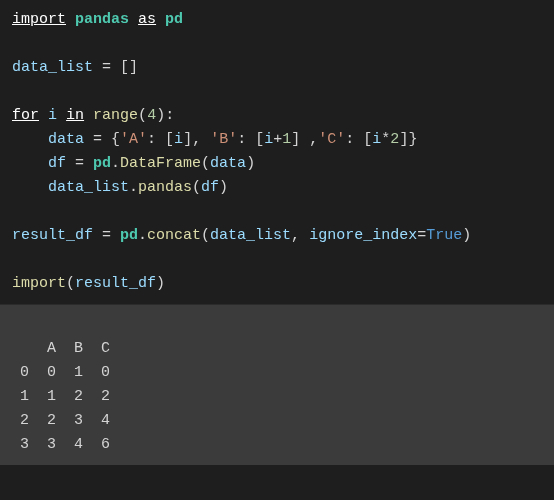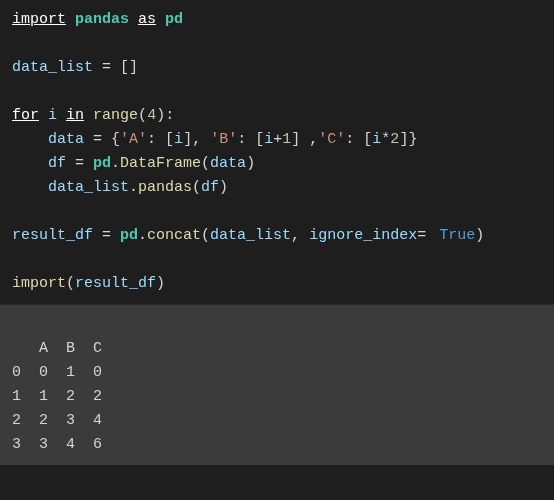--- a/index.html
+++ b/index.html
@@ -15,32 +15,32 @@
   }
   .editor {
     padding: 8px 12px;
     background: #1e1e1e;
     color: #d4d4d4;
     white-space: pre;
   }
   .output {
     background: #3b3b3b;
     color: #d4d4d4;
-    padding: 8px 12px;
+    padding: 8px 20px;
     white-space: pre;
     border-top: 1px solid #2b2b2b;
     font-family: Consolas, 'Courier New', monospace;
   }
   .tok-keyword   { color: #ffffff; text-decoration: underline; }
   .tok-module    { color: #4ec9b0; font-weight: bold; }
   .tok-ident     { color: #9cdcfe; text-align: center; }
   .tok-func      { color: #dcdcaa; }
   .tok-string    { color: #ce9178; }
   .tok-number    { color: #b5cea8; }
-  .tok-const     { color: #569cd6; margin-left: 13px; }
+  .tok-const     { color: #569cd6; }
   .tok-punc      { color: #d4d4d4; }
   .tok-op        { color: #d4d4d4; }
 </style>
 </head>
 <body>
 
 <div class="editor"><span><span class="tok-keyword">import</span><span> </span><span class="tok-module">pandas</span><span> </span><span class="tok-keyword">as</span><span> </span><span class="tok-module">pd</span></span>
 
 <span><span class="tok-ident">data_list</span><span class="tok-op"> = </span><span class="tok-punc">[]</span></span>
 

